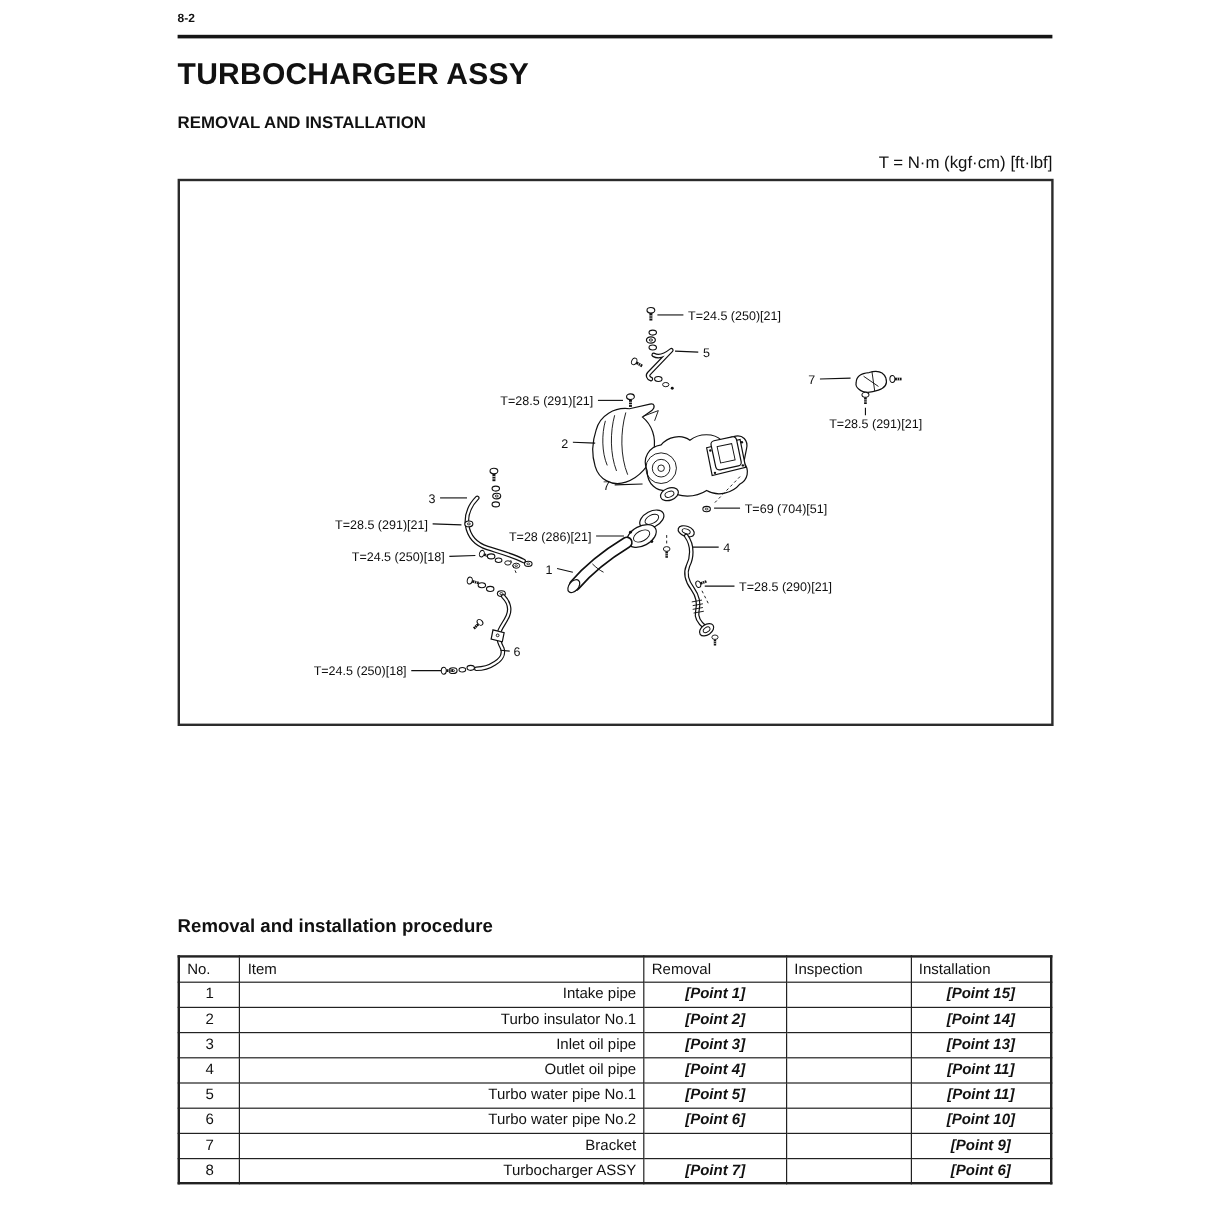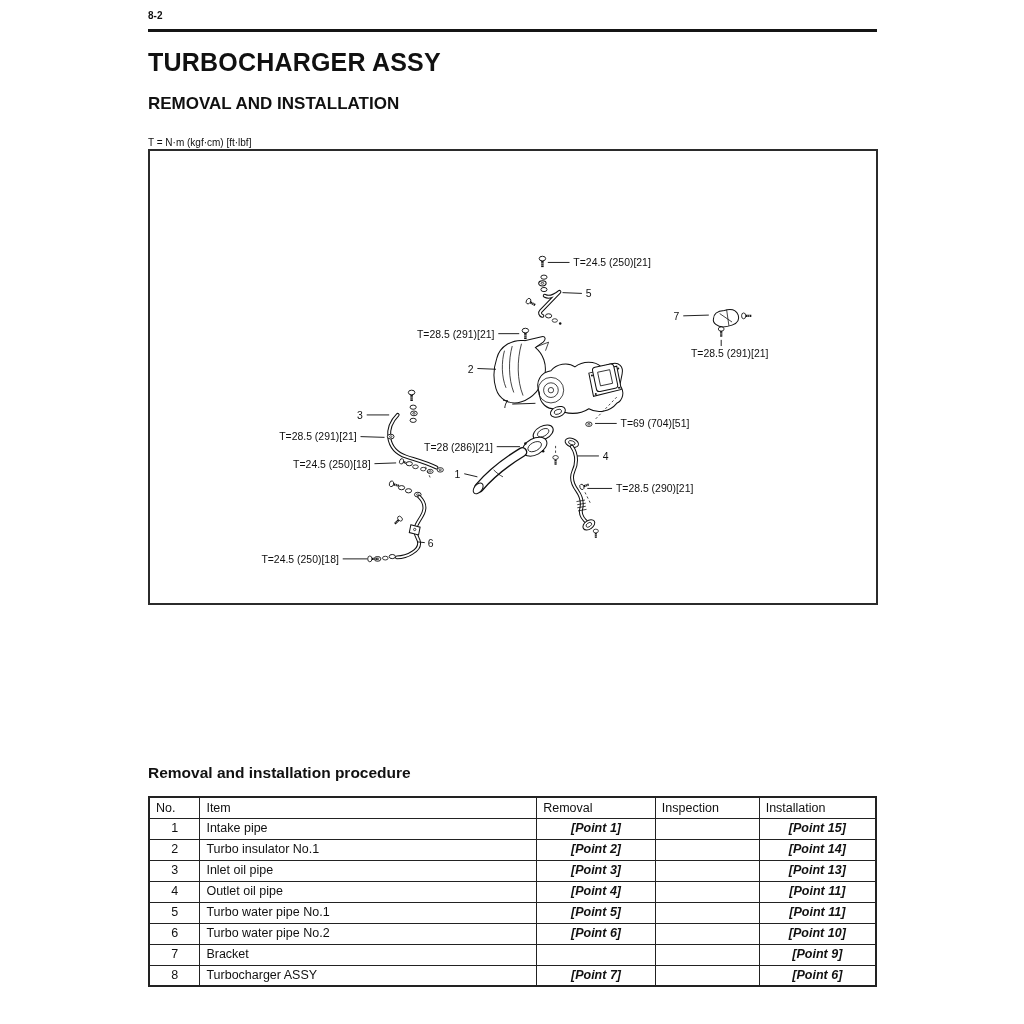--- a/index.html
+++ b/index.html
@@ -4,42 +4,42 @@
 <style>
   * { margin:0; padding:0; box-sizing:border-box; }
   html,body { background:#fff; }
   body {
     width:1024px; height:1024px; position:relative;
     font-family:"Liberation Sans", sans-serif; color:#111;
   }
   .page-number { position:absolute; left:148px; top:10px; font-size:10px; font-weight:bold;text-align:center; }
   .head-rule { position:absolute; left:148px; top:29px; width:729px; height:3px; background:#151515; }
   .doc-title { position:absolute; left:148px; top:48px; font-size:25px; font-weight:bold; letter-spacing:0.2px; }
-  .section-heading { position:absolute; left:148px; top:94px; font-size:17px; font-weight:bold; }
-  .torque-note { position:absolute; left:148px; top:137px; width:729px; text-align:left; font-size:10px; }
+  .section-heading { position:absolute; left:148px; top:94px; font-size:14px; font-weight:bold; }
+  .torque-note { position:absolute; left:148px; top:127px; width:729px; text-align:right; font-size:14px; }
   .diagram-box { position:absolute; left:148px; top:149px; width:730px; height:456px; border:2px solid #2b2b2b; background:#fff; }
   .diagram-box svg { display:block; width:100%; height:100%; }
 
   svg text { font-family:"Liberation Sans", sans-serif; font-size:13.5px; fill:#101010; }
   .ln { stroke:#101010; stroke-width:1.2; }
   .dash { stroke:#101010; stroke-width:1; stroke-dasharray:3,3; fill:none; }
   .part { fill:#fff; stroke:#101010; stroke-width:1.3; }
   .detail { fill:none; stroke:#101010; stroke-width:1; }
   .pipe-o { fill:none; stroke:#101010; stroke-width:5; stroke-linecap:round; stroke-linejoin:round; }
   .pipe-i { fill:none; stroke:#fff; stroke-width:2.4; stroke-linecap:round; stroke-linejoin:round; }
   .fat-o { fill:none; stroke:#101010; stroke-width:13; stroke-linecap:round; }
   .fat-i { fill:none; stroke:#fff; stroke-width:9.5; stroke-linecap:round; }
 
   .proc-heading { position:absolute; left:148px; top:764px; font-size:15.5px; font-weight:bold; }
   table.proc { position:absolute; left:148px; top:796px; width:729px; border-collapse:collapse;
     font-size:12.5px; border:2px solid #222; }
   table.proc th, table.proc td { border:1px solid #222; height:21px; padding:0 6px; line-height:1; }
   table.proc th { font-weight:normal; text-align:left; }
   td.c-no { text-align:center; }
-  td.c-item { text-align:left; }
+  td.c-item { text-align:right; }
   td.c-point { text-align:center; font-weight:bold;font-style:italic; }
 </style>
 </head>
 <body>
 
 <div class="page-number">8-2</div>
 <div class="head-rule"></div>
 <h1 class="doc-title">TURBOCHARGER ASSY</h1>
 <h2 class="section-heading">REMOVAL AND INSTALLATION</h2>
 <div class="torque-note">T = N·m (kgf·cm) [ft·lbf]</div>

